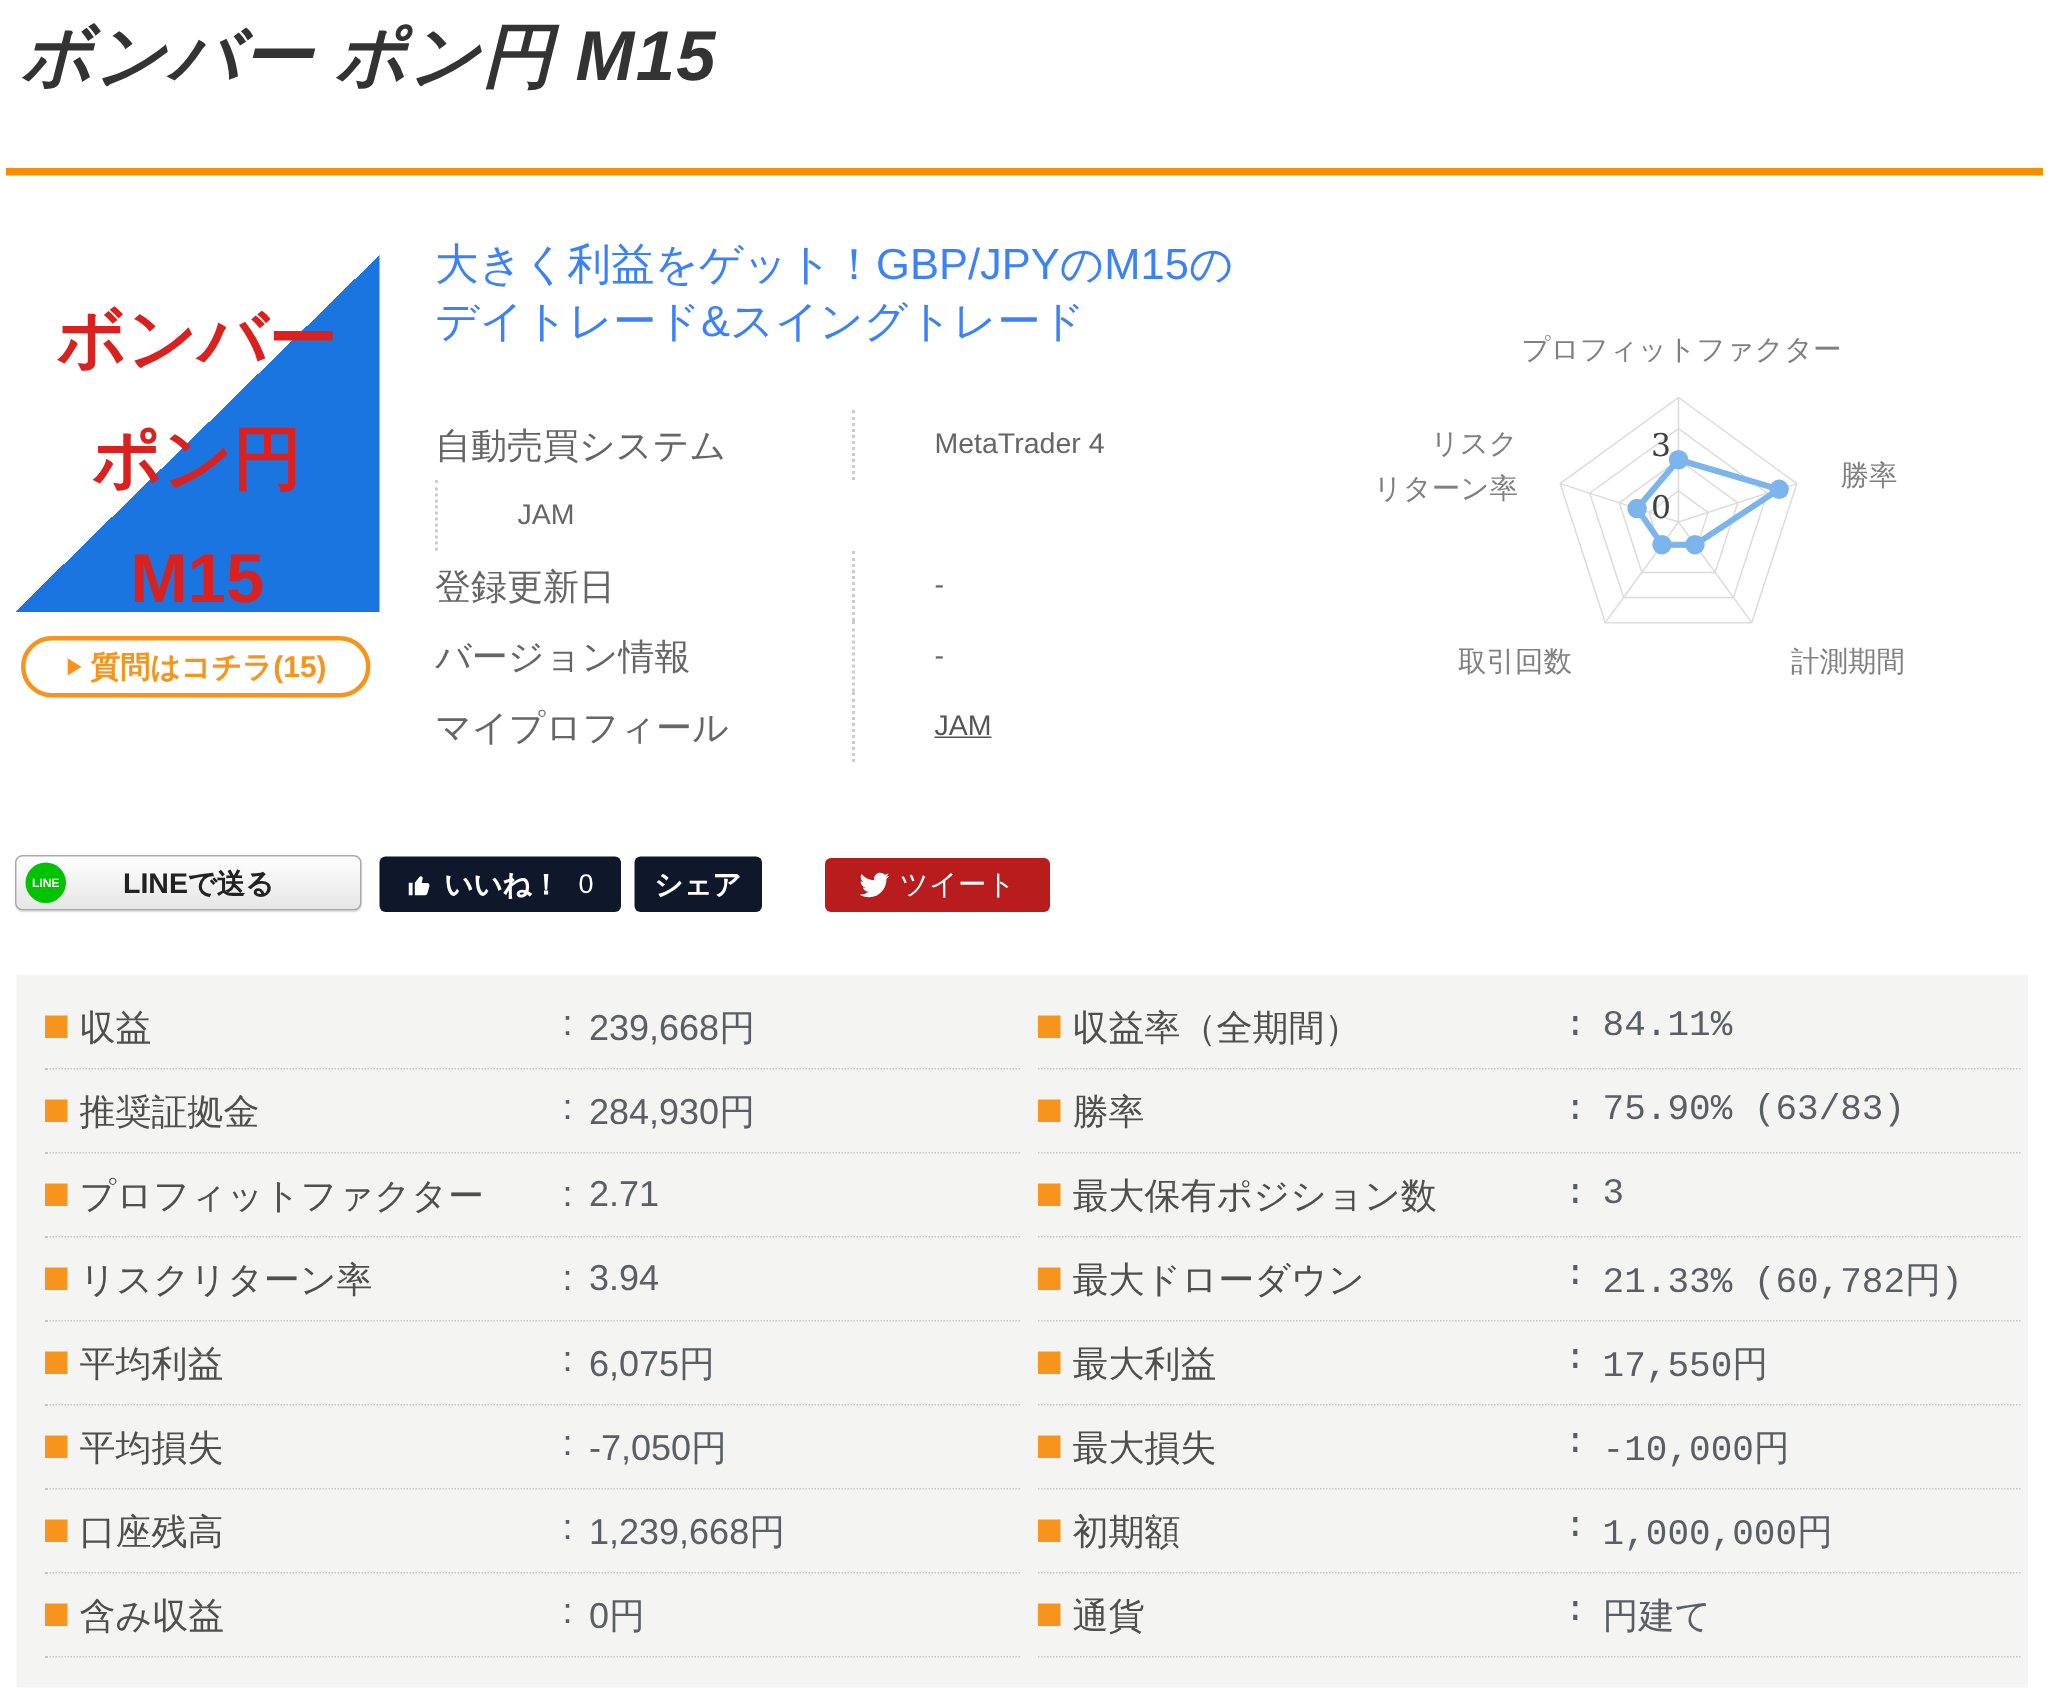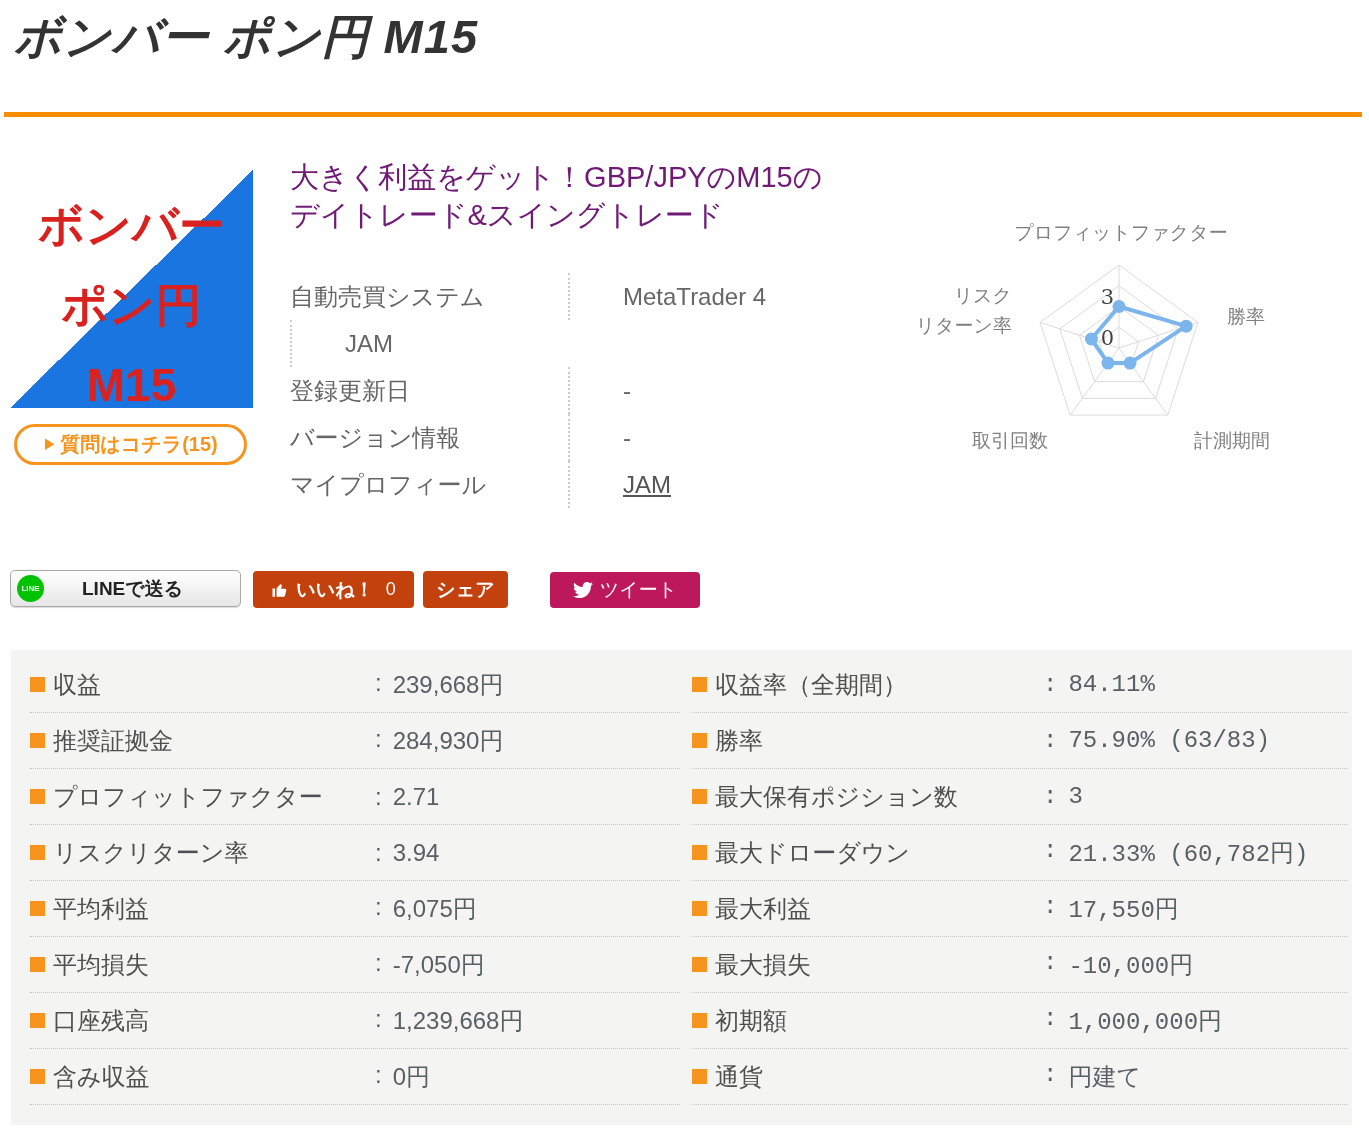--- a/index.html
+++ b/index.html
@@ -25,60 +25,60 @@
   .question-btn{
     position:absolute;left:14px;top:424px;width:227px;height:35px;
     border:3px solid #f7941d;border-radius:21px;background:#fff;
     display:flex;align-items:center;justify-content:center;cursor:pointer;
     color:#f7941d;font-size:20px;font-weight:bold;text-decoration:none;
   }
   .question-btn .arrow{font-size:13px;margin-right:4px;}
   
   .headline{
     position:absolute;left:290px;top:158px;margin:0;font-weight:normal;
-    font-size:29px;line-height:38px;color:#701a75;
+    font-size:29px;line-height:38px;color:#3b82f6;
   }
   .info-list{position:absolute;left:290px;top:273px;width:600px;}
   .info-row{display:flex;height:47px;align-items:center;}
   .info-label{width:278px;font-size:24px;color:#666;}
   .info-value{
     border-left:2px dotted #ccc;align-self:stretch;display:flex;align-items:center;
-    padding-left:53px;font-size:24px;color:#666;
+    padding-left:53px;font-size:19px;color:#666;
   }
   .info-value a{color:#555;text-decoration:underline;}
   
   .radar-wrap{position:absolute;left:890px;top:195px;width:470px;height:300px;}
   .radar-wrap svg{width:100%;height:100%;}
   .radar-axis-label{font-size:19px;fill:#808080;font-family:"Liberation Sans",sans-serif;}
   .radar-tick{font-size:21px;fill:#404040;font-family:"DejaVu Serif",serif;}
   .line-btn{
     position:absolute;left:10px;top:570px;width:231px;height:37px;
     border:1px solid #a9a9a9;border-radius:5px;cursor:pointer;
     background:linear-gradient(#ffffff,#e6e6e6);
     display:flex;align-items:center;justify-content:flex-start;box-shadow:0 1px 1px rgba(0,0,0,.15);gap:30px;
   }
   .line-badge{
     width:27px;height:27px;border-radius:50%;background:#00c300;margin-right:8px;
     display:flex;align-items:center;justify-content:center;
     color:#fff;font-size:8px;font-weight:bold;font-style:normal;
   }
   .line-btn .line-label{font-size:19px;font-weight:bold;color:#222;}
   .fb-like-btn,.fb-share-btn{
-    position:absolute;top:571px;height:37px;background:#c2410c;border-radius:4px;border:none;
+    position:absolute;top:571px;height:37px;background:#0f172a;border-radius:4px;border:none;
     color:#fff;font-size:19px;font-weight:bold;cursor:pointer;
     display:flex;align-items:center;justify-content:center;
     font-family:"Liberation Sans",sans-serif;
   }
   .fb-like-btn{left:253px;width:161px;}
   .fb-like-btn .count{font-weight:normal;margin-left:12px;font-size:18px;}
   .fb-like-btn svg{margin-right:7px;}
   .fb-share-btn{left:423px;width:85px;}
   .tweet-btn{
     position:absolute;left:550px;top:572px;width:150px;height:36px;
-    background:#be185d;border-radius:4px;border:none;cursor:pointer;
+    background:#b91c1c;border-radius:4px;border:none;cursor:pointer;
     color:#fff;font-size:19px;display:flex;align-items:center;justify-content:center;
     font-family:"Liberation Sans",sans-serif;
   }
   .tweet-btn svg{margin-right:7px;}
   
   .stats-panel{
     position:absolute;left:11px;top:650px;width:1341px;height:475px;
     background:#f4f4f2;
   }
   .stats-col{position:absolute;top:7px;}

